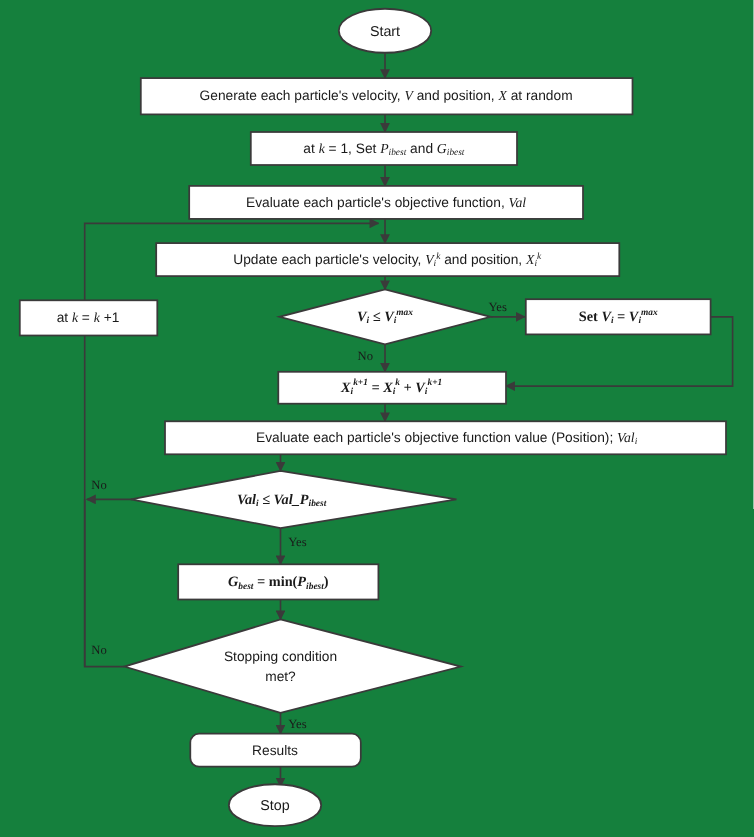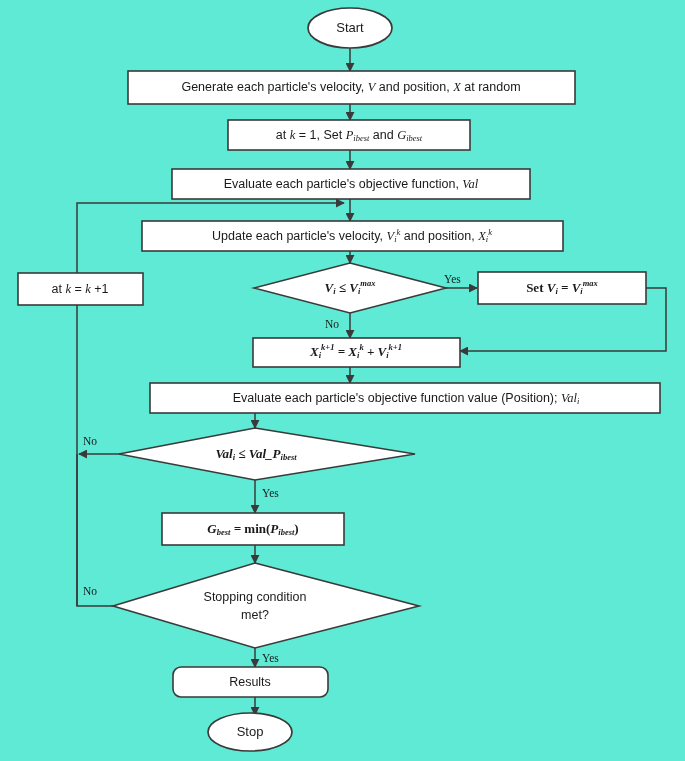--- a/index.html
+++ b/index.html
@@ -10,21 +10,21 @@
   body {
     width: 685px;
     height: 761px;
     font-family: "Liberation Sans", sans-serif;
     overflow: hidden;
   }
   #flow-root {
     position: relative;
     width: 685px;
     height: 761px;
-    background: #5eead4;
+    background: #15803d;
   }
   svg#flowchart {
     display: block;
     width: 685px;
     height: 761px;
   }
   .shape {
     fill: #ffffff;
     stroke: #3a3a3a;
     stroke-width: 1.6;

